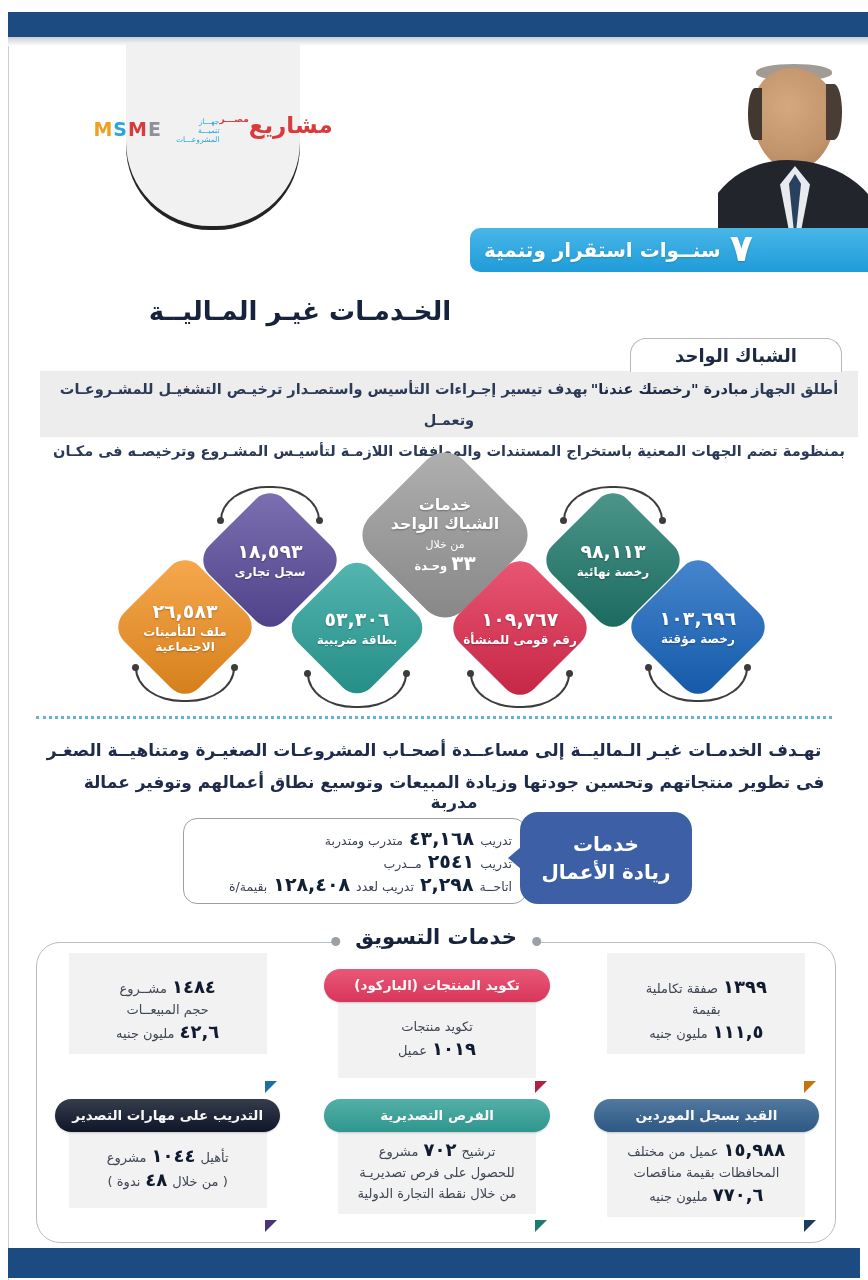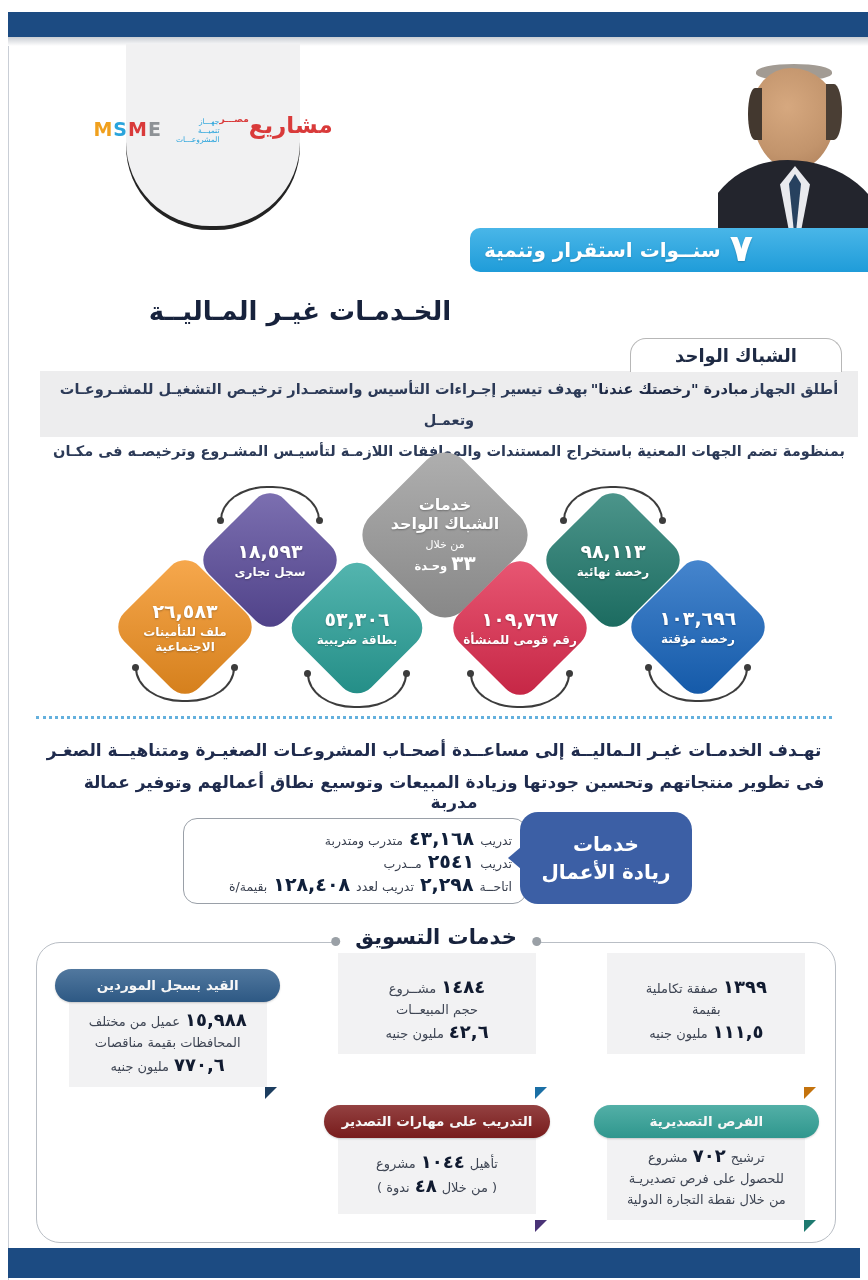--- a/index.html
+++ b/index.html
@@ -265,20 +265,33 @@
           <div class="cline">
               <span>بقيمة</span>
             </div>
           <div class="cline">
               <span class="n">١١١,٥</span>
               <span>مليون جنيه</span>
             </div>
         </div>
       </div>
 
+      <div class="card">
+        <div class="ribbon" style="background: rgb(229, 57, 95);">تكويد المنتجات (الباركود)</div>
+        <div class="fold" style="border-top-color: rgb(177, 35, 69);"></div>
+        <div class="card-body">
+          <div class="cline">
+              <span>تكويد منتجات</span>
+            </div>
+          <div class="cline">
+              <span class="n">١٠١٩</span>
+              <span>عميل</span>
+            </div>
+        </div>
+      </div>
 
       <div class="card">
         <div class="fold" style="border-top-color: rgb(27, 111, 165);"></div>
         <div class="card-body">
           <div class="cline">
               <span class="n">١٤٨٤</span>
               <span>مشــروع</span>
             </div>
           <div class="cline">
               <span>حجم المبيعــات</span>
@@ -320,21 +333,21 @@
           <div class="cline">
               <span>للحصول على فرص تصديريـة</span>
             </div>
           <div class="cline">
               <span>من خلال نقطة التجارة الدولية</span>
             </div>
         </div>
       </div>
 
       <div class="card">
-        <div class="ribbon" style="background: #7f1d1d;">التدريب على مهارات التصدير</div>
+        <div class="ribbon" style="background: #0f172a;">التدريب على مهارات التصدير</div>
         <div class="fold" style="border-top-color: rgb(74, 51, 119);"></div>
         <div class="card-body">
           <div class="cline">
               <span>تأهيل</span>
               <span class="n">١٠٤٤</span>
               <span>مشروع</span>
             </div>
           <div class="cline">
               <span>( من خلال</span>
               <span class="n">٤٨</span>

